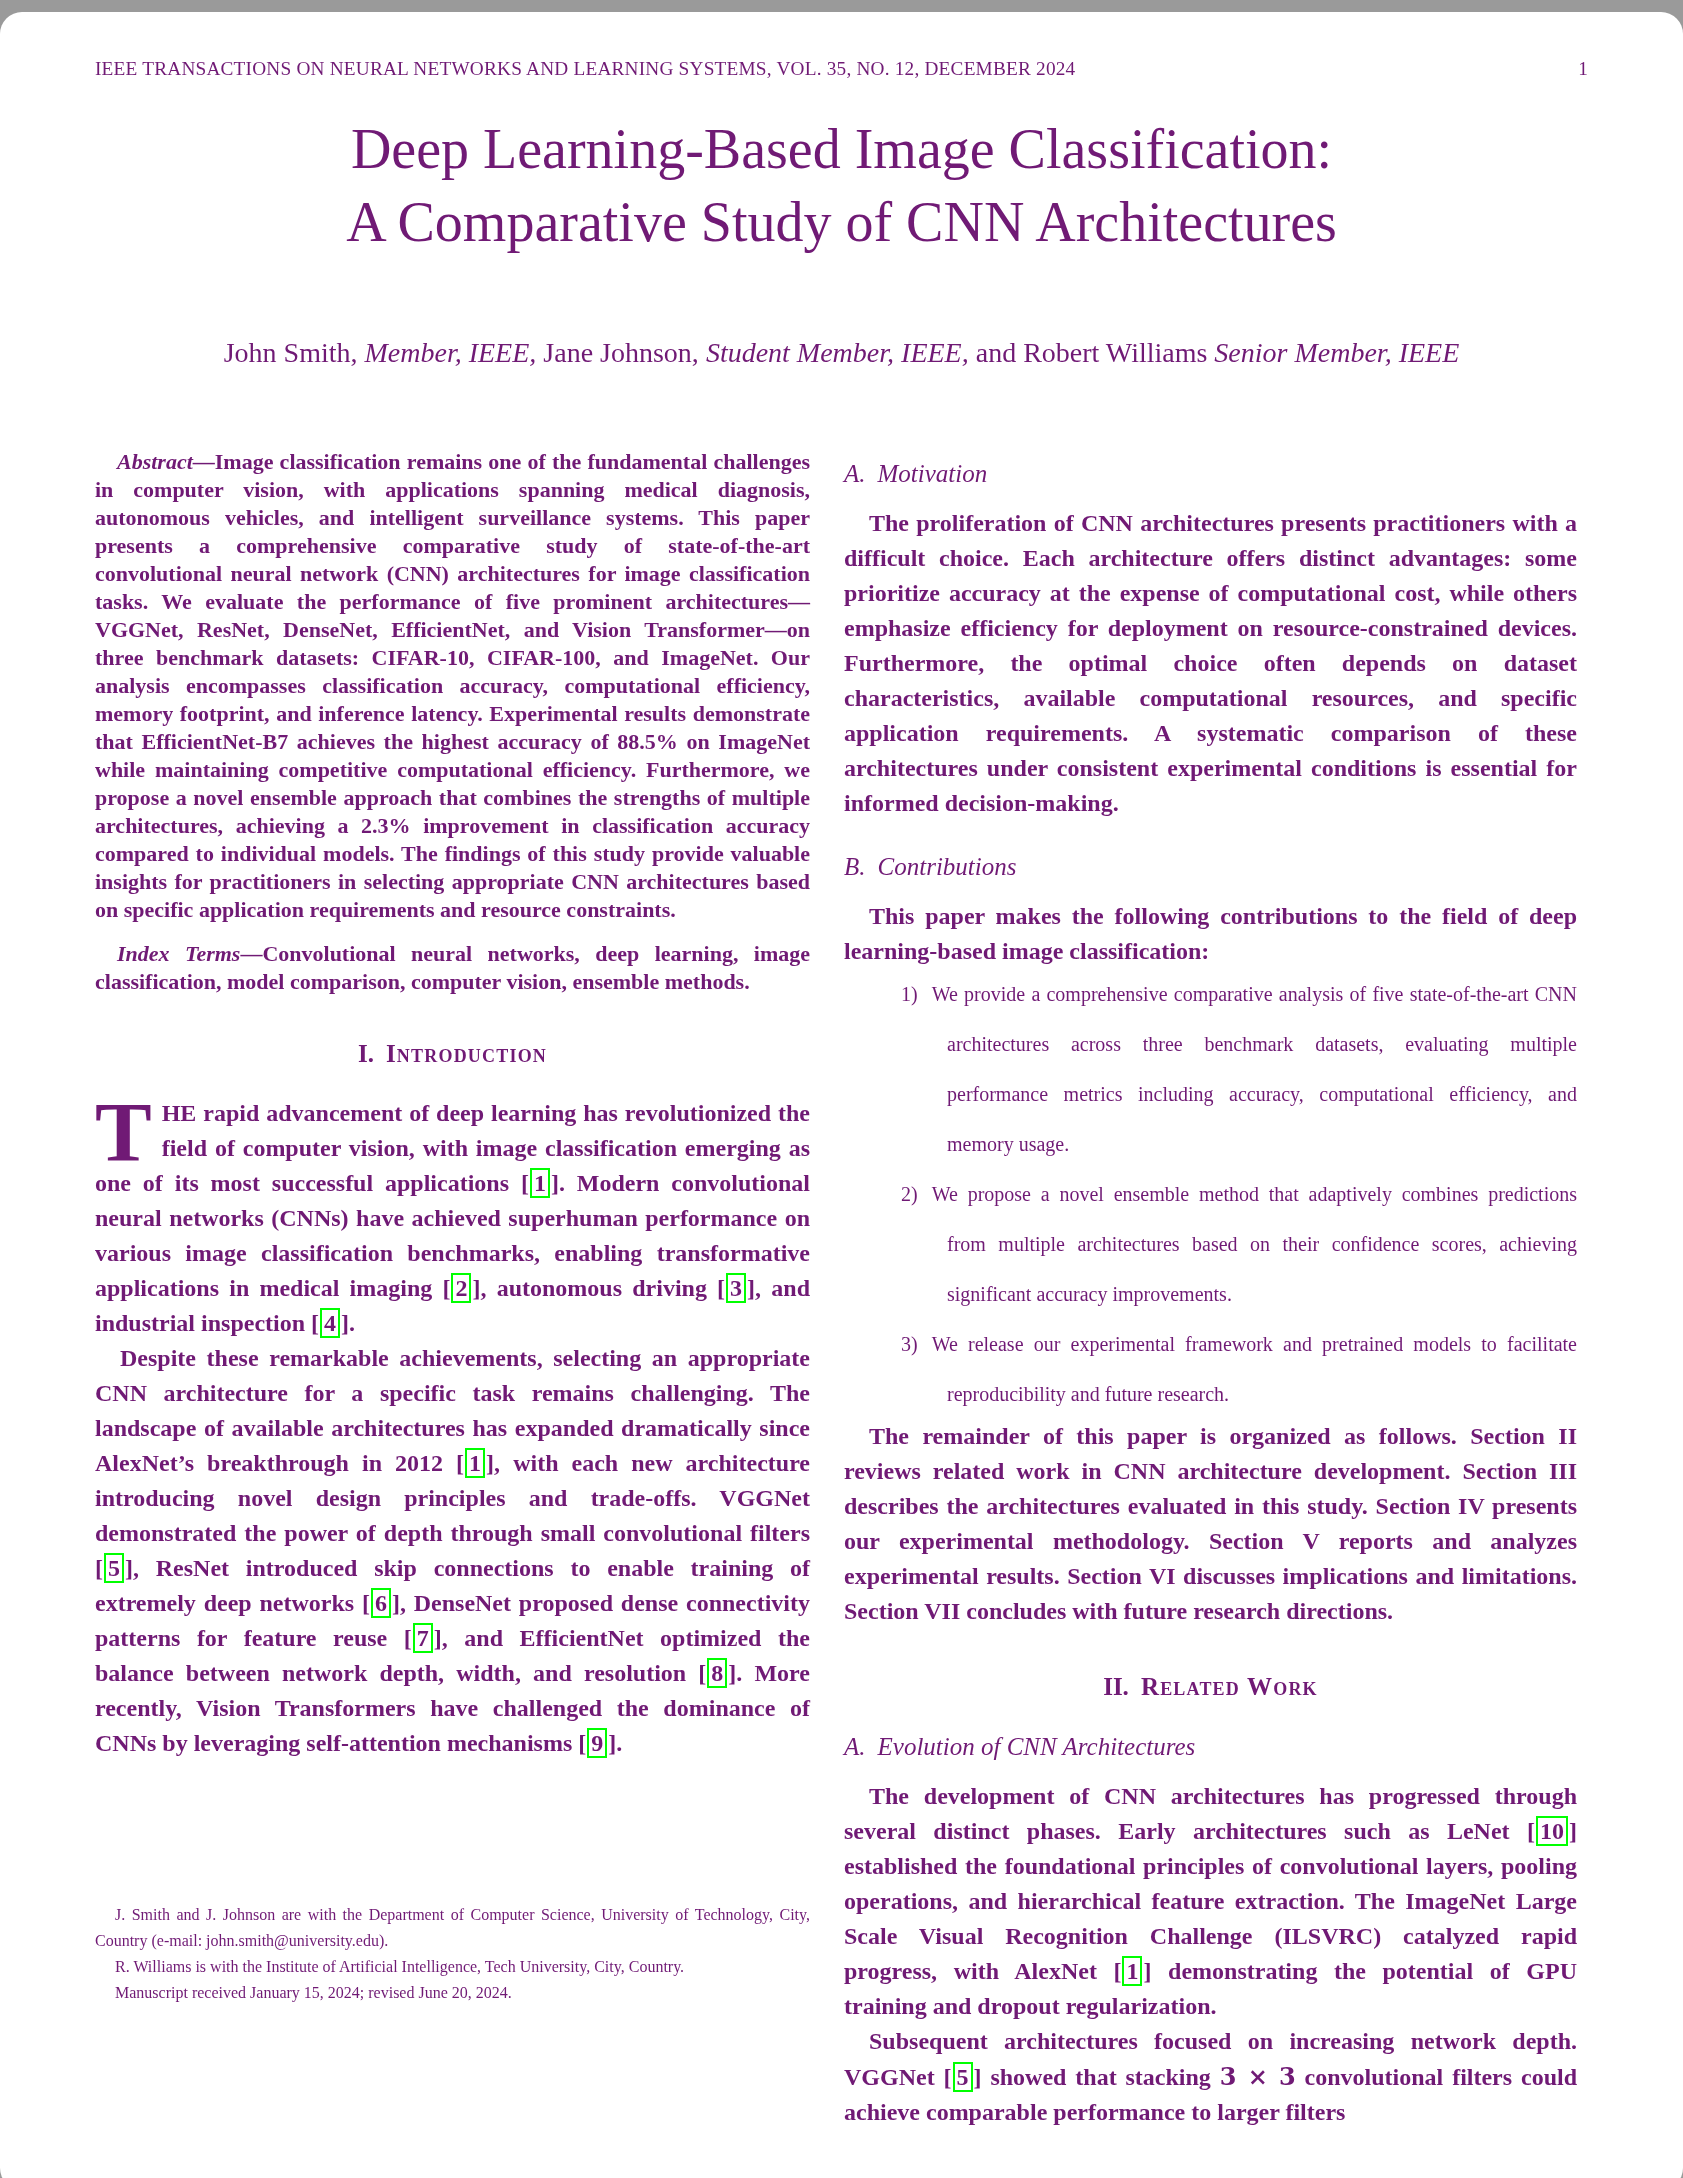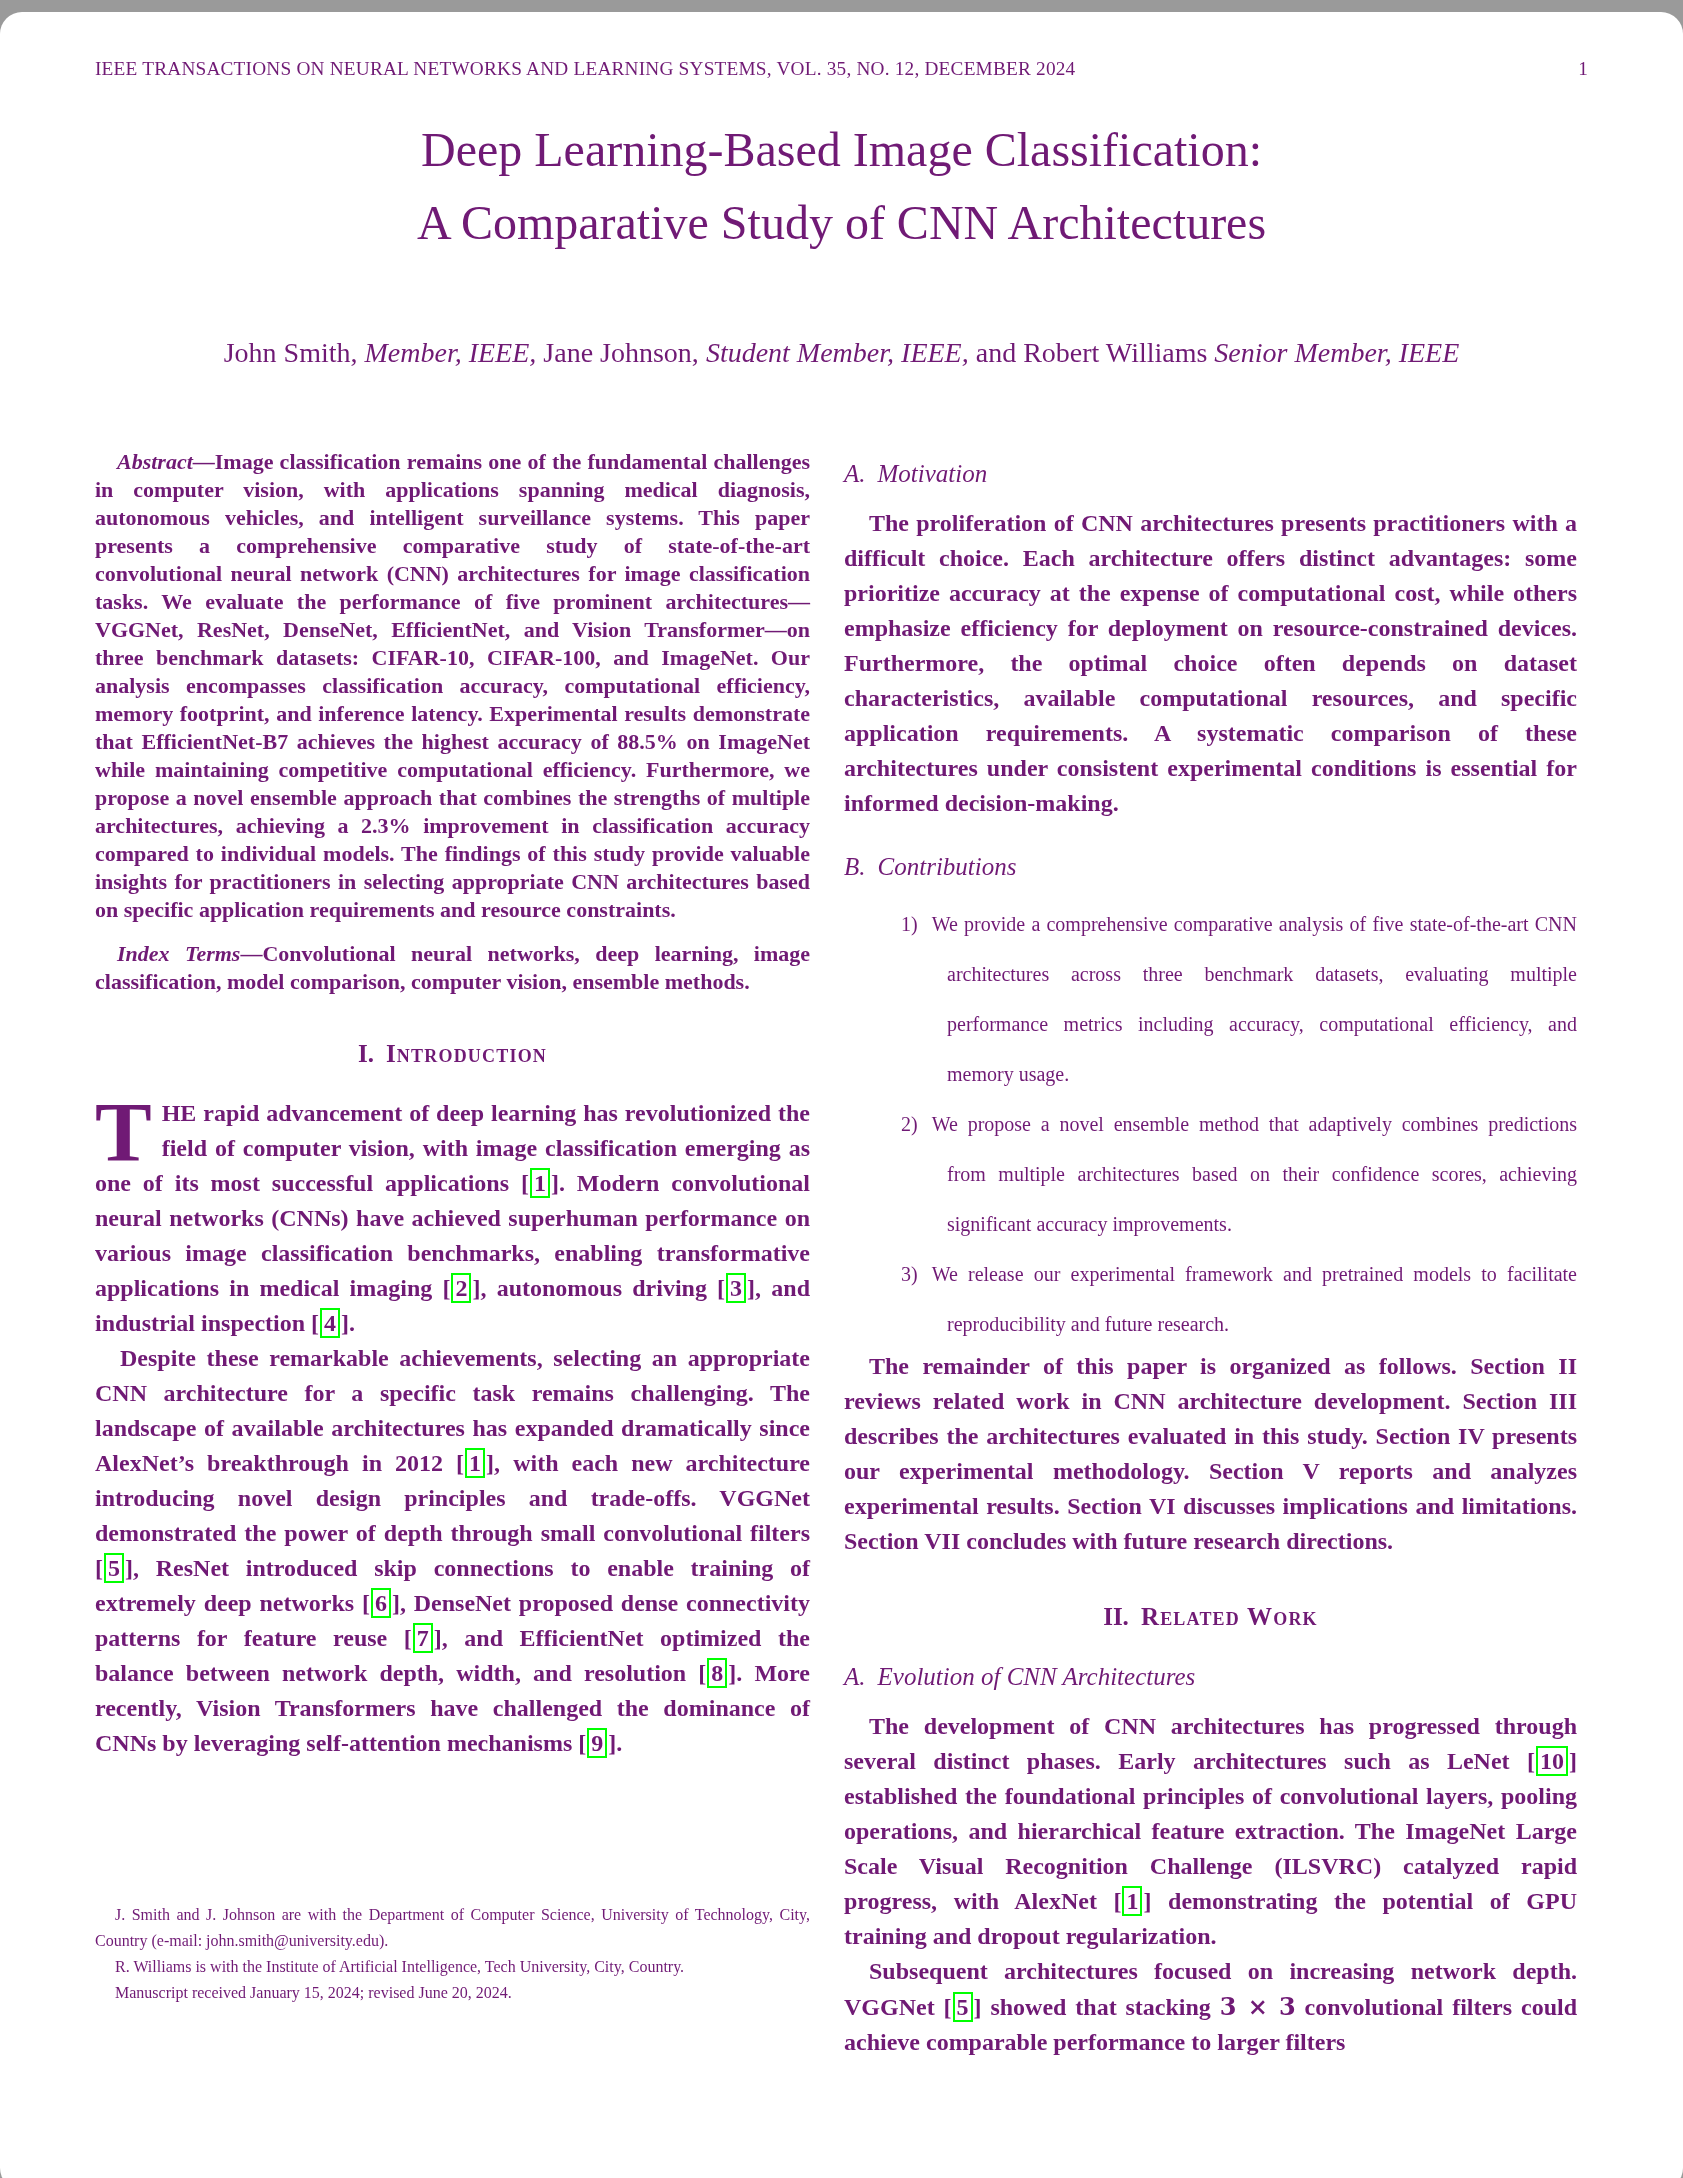--- a/index.html
+++ b/index.html
@@ -7,21 +7,21 @@
     position:relative;width:1683px;height:2178px;background:#ffffff;overflow:hidden;
     font-family:"Liberation Serif","DejaVu Serif",serif;color:#701a75;margin:12px auto;border-radius:22px;
   }
   .runhead{
     position:absolute;top:46px;left:95px;width:1493px;
     display:flex;justify-content:space-between;
     font-size:19.3px;letter-spacing:0.2px;
   }
   .title{
     position:absolute;top:101px;left:0;width:100%;text-align:center;
-    font-size:48px;line-height:73px;font-weight:400;margin:0;
+    font-size:56px;line-height:73px;font-weight:400;margin:0;
   }
   .authors{position:absolute;top:325px;left:0;width:100%;text-align:center;font-size:28px;}
   .it{font-style:italic;}
   .columns{position:absolute;top:436px;left:95px;width:1493px;height:1558px;display:flex;gap:34px;}
   .col.left{width:715px;display:flex;flex-direction:column;}
   .col.right{width:733px;}
   p{margin:0;}
   .abstract{font-weight:bold;font-size:22px;line-height:28px;text-align:justify;text-indent:22px;}
   .index{margin-top:16px;}
   .sec{font-weight:700;font-size:25px;text-align:center;margin:44px 0 28px;}
@@ -84,20 +84,21 @@
 
     <div class="col right">
       <h3 class="subsec first">
         <span class="lbl">A.</span><span>Motivation</span>
       </h3>
       <p class="body">The proliferation of CNN architectures presents practitioners with a difficult choice. Each architecture offers distinct advantages: some prioritize accuracy at the expense of computational cost, while others emphasize efficiency for deployment on resource-constrained devices. Furthermore, the optimal choice often depends on dataset characteristics, available computational resources, and specific application requirements. A systematic comparison of these architectures under consistent experimental conditions is essential for informed decision-making.</p>
 
       <h3 class="subsec">
         <span class="lbl">B.</span><span>Contributions</span>
       </h3>
+      <p class="body">This paper makes the following contributions to the field of deep learning-based image classification:</p>
 
       <div class="olist">
         <p class="li">
           <span class="marker">1)</span><span>We provide a comprehensive comparative analysis of five state-of-the-art CNN architectures across three benchmark datasets, evaluating multiple performance metrics including accuracy, computational efficiency, and memory usage.</span>
         </p>
         <p class="li">
           <span class="marker">2)</span><span>We propose a novel ensemble method that adaptively combines predictions from multiple architectures based on their confidence scores, achieving significant accuracy improvements.</span>
         </p>
         <p class="li">
           <span class="marker">3)</span><span>We release our experimental framework and pretrained models to facilitate reproducibility and future research.</span>

